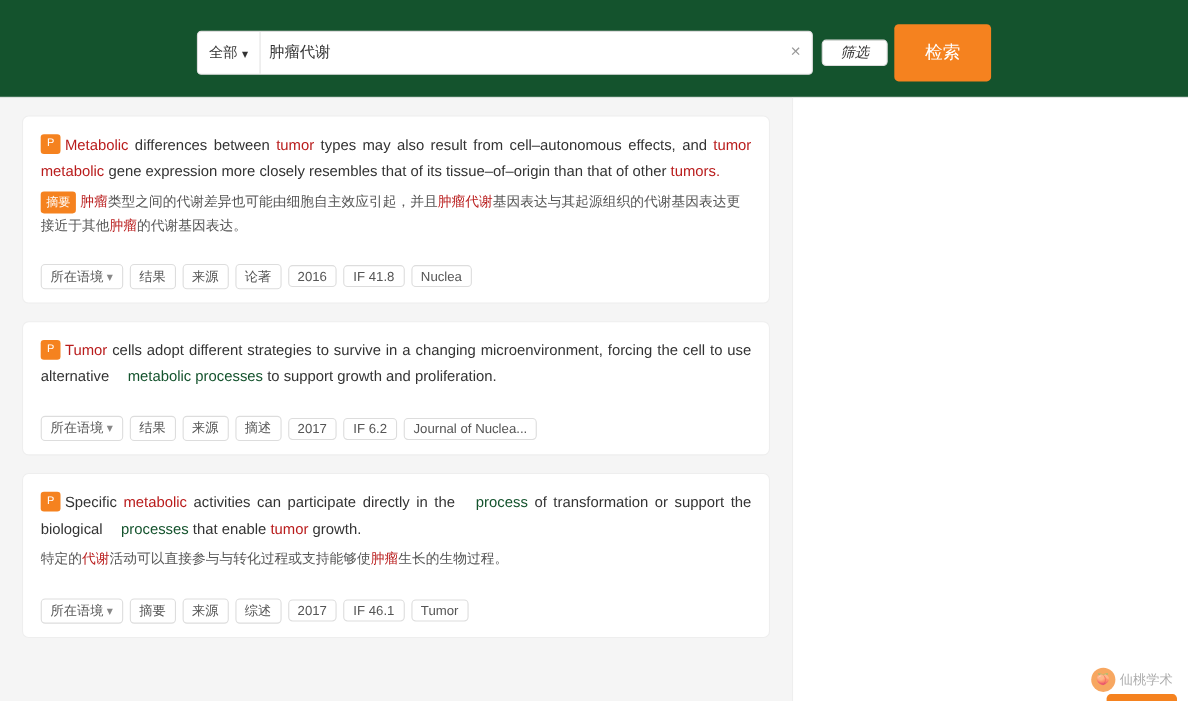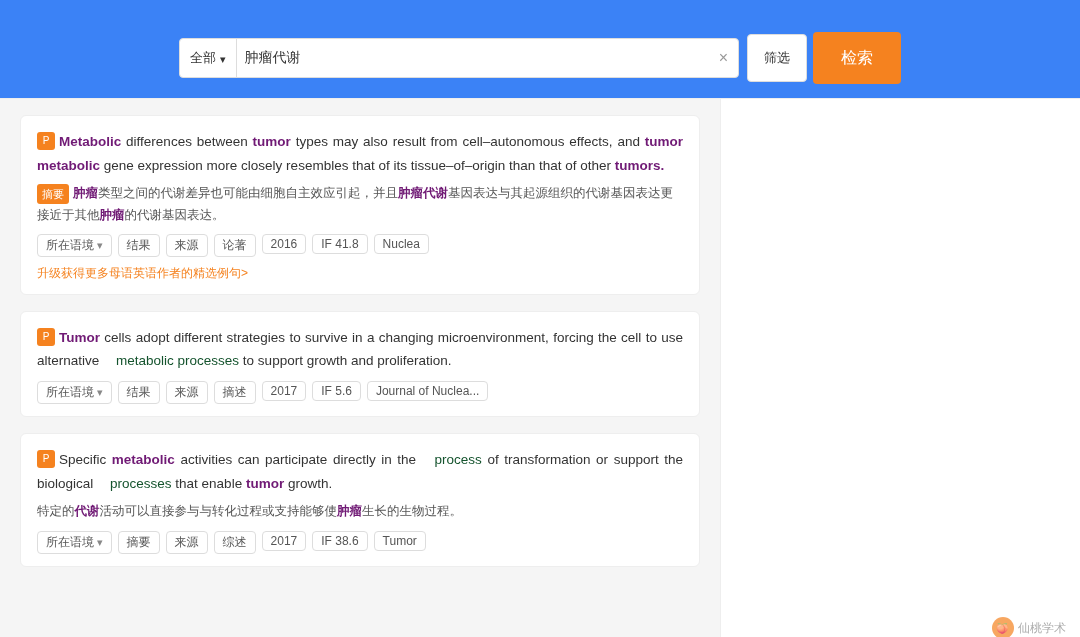--- a/index.html
+++ b/index.html
@@ -11,22 +11,22 @@
       overflow: hidden;
       font-size: 13px;
       color: #333;
     }
 
     
     .search-bar {
       display: flex;
       align-items: center;
       justify-content: center;
-      padding: 32px 0 14px 0;
-      background: #3b82f6;
+      padding: 22px 0 14px 0;
+      background: #14532d;
       border-bottom: 1px solid #eee;
     }
     .search-wrapper {
       display: flex;
       align-items: center;
       border: 1.5px solid #ddd;
       border-radius: 4px;
       overflow: hidden;
       width: 560px;
       background: #fff;
@@ -54,27 +54,28 @@
     }
     .search-clear {
       padding: 0 10px;
       cursor: pointer;
       color: #999;
       font-size: 16px;
     }
     .filter-btn {
       margin-left: 8px;
       padding: 0 16px;
-      height: 48px;
+      height: 24px;
       border: 1px solid #ddd;
       border-radius: 4px;
       background: #fff;
       cursor: pointer;
       font-size: 13px;
       color: #333;
+      font-style: italic;
     }
     .search-btn {
       margin-left: 6px;
       padding: 0 28px;
       height: 52px;
       border: none;
       border-radius: 4px;
       background: #f5821f;
       color: #fff;
       font-size: 16px;
@@ -151,22 +152,21 @@
 
     .card-text-en {
       font-size: 13.5px;
       line-height: 1.75;
       color: #333;
       text-align: justify;
       margin-bottom: 6px;
     }
 
     .highlight-orange {
-      color: #701a75;
-      font-weight: bold;
+      color: #b91c1c;
     }
     .highlight-blue {
       color: #14532d;
       margin-left: 13px;
     }
 
     .translation-badge {
       display: inline-block;
       background: #f5821f;
       color: #fff;
@@ -181,22 +181,22 @@
       font-size: 12.5px;
       line-height: 1.7;
       color: #555;
       margin-bottom: 8px;
     }
 
     .tags-row {
       display: flex;
       flex-wrap: wrap;
       gap: 6px;
-      align-items: flex-start;
-      margin-top: 8px;
+      align-items: center;
+      margin-top: 24px;
     }
 
     .tag {
       display: inline-flex;
       align-items: center;
       border: 1px solid #ddd;
       border-radius: 4px;
       padding: 2px 8px;
       font-size: 12px;
       color: #555;
@@ -290,52 +290,51 @@
       </div>
       <div class="tags-row">
         <span class="tag">所在语境<span class="chevron-down tag-chevron"></span></span>
         <span class="tag">结果</span>
         <span class="tag">来源</span>
         <span class="tag">论著</span>
         <span class="tag">2016</span>
         <span class="tag">IF 41.8</span>
         <span class="tag">Nuclea</span>
       </div>
-      <a class="upgrade-link">升级获得更多母语英语作者的精选例句&gt;</a>
     </div>
 
     <div class="result-card">
       <div class="card-text-en">
         <span class="card-icon">P</span><span class="highlight-orange">Tumor</span><span> cells adopt different strategies to survive in a changing microenvironment, forcing the cell to use alternative </span><span class="highlight-blue">metabolic processes</span><span> to support growth and proliferation.</span>
       </div>
       <div class="tags-row">
         <span class="tag">所在语境<span class="chevron-down tag-chevron"></span></span>
         <span class="tag">结果</span>
         <span class="tag">来源</span>
         <span class="tag">摘述</span>
         <span class="tag">2017</span>
-        <span class="tag">IF 5.6</span>
+        <span class="tag">IF 6.2</span>
         <span class="tag">Journal of Nuclea...</span>
       </div>
     </div>
 
     <div class="result-card">
       <div class="card-text-en">
         <span class="card-icon">P</span><span>Specific </span><span class="highlight-orange">metabolic</span><span> activities can participate directly in the </span><span class="highlight-blue">process</span><span> of transformation or support the biological </span><span class="highlight-blue">processes</span><span> that enable </span><span class="highlight-orange">tumor</span><span> growth.</span>
       </div>
       <div class="card-text-zh">
         特定的<span class="highlight-orange">代谢</span>活动可以直接参与与转化过程或支持能够使<span class="highlight-orange">肿瘤</span>生长的生物过程。
       </div>
       <div class="tags-row">
         <span class="tag">所在语境<span class="chevron-down tag-chevron"></span></span>
         <span class="tag">摘要</span>
         <span class="tag">来源</span>
         <span class="tag">综述</span>
         <span class="tag">2017</span>
-        <span class="tag">IF 38.6</span>
+        <span class="tag">IF 46.1</span>
         <span class="tag">Tumor</span>
       </div>
     </div>
 
   </div>
 
   <div class="right-panel">
     <div class="right-panel-corner"></div>
 
     <div class="watermark">

